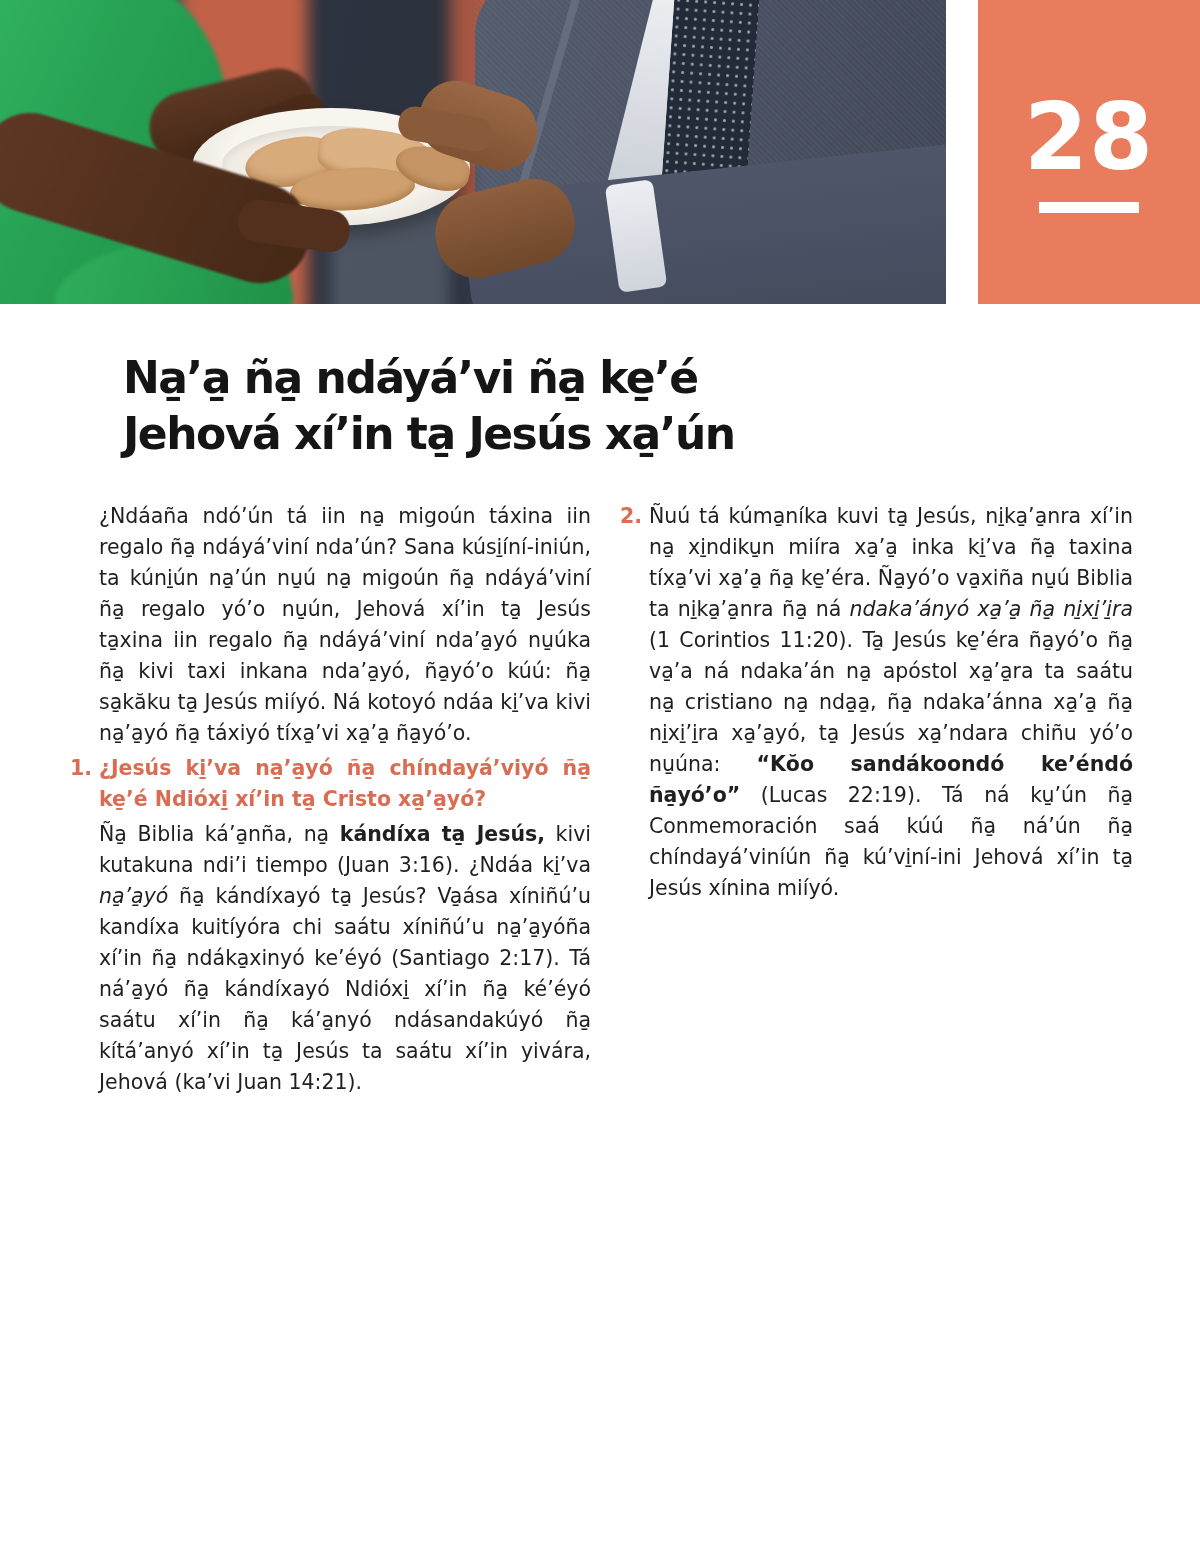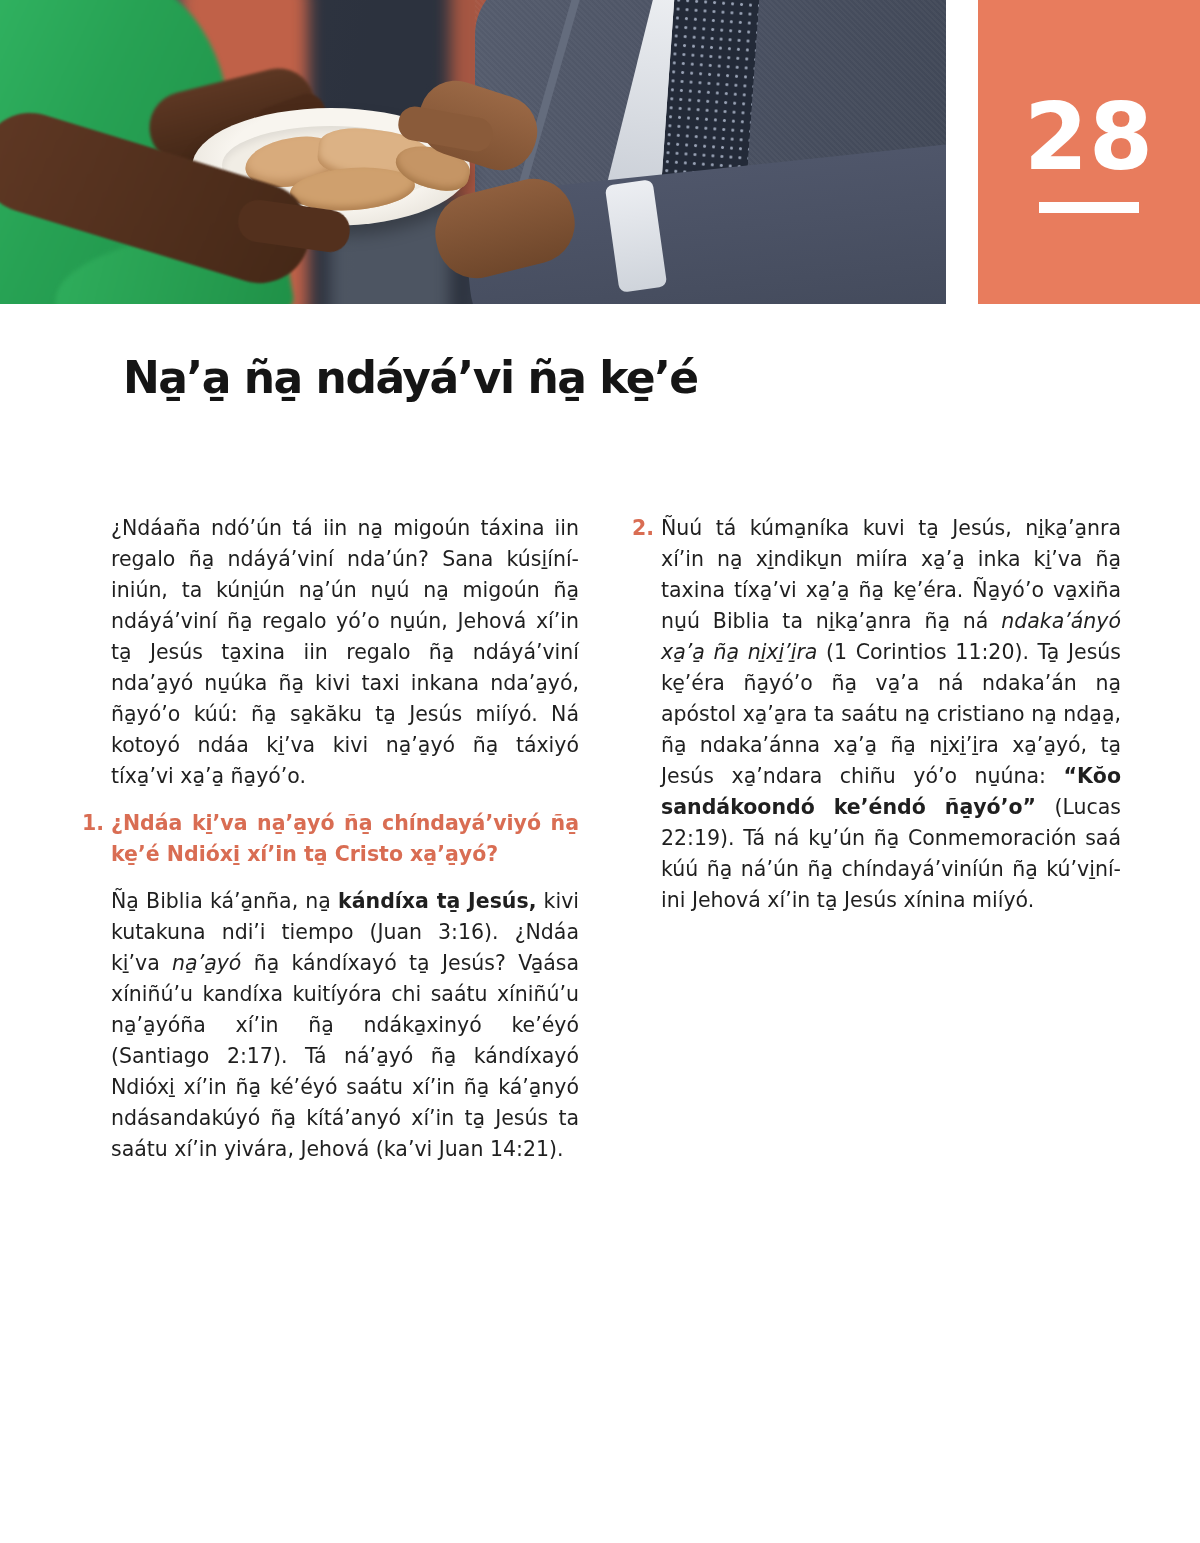--- a/index.html
+++ b/index.html
@@ -74,21 +74,21 @@
   .chapterBar{width:100px;height:11px;background:#ffffff;margin-top:18px;}
 
   
   .title{position:absolute;left:75px;top:350px;font-weight:bold;font-size:44px;line-height:56px;
          letter-spacing:-1.5px;color:#151515;margin-left:48px;}
 
   
   .col{position:absolute;top:497px;font-size:20.5px;line-height:31px;}
   .col1{left:95px;width:500px;}
   .col2{left:645px;width:492px;}
-  p.body{margin:16px;text-align:justify;hyphens:none;}
+  p.body{margin:4px;text-align:justify;hyphens:none;}
   .intro{margin-bottom:52px;}
   .qhead{position:relative;margin:0 0 5px 0;color:#D96D53;font-weight:bold;text-align:left;}
   .qnum{position:absolute;right:100%;margin-right:7px;white-space:nowrap;}
   .b{font-weight:bold;}
   .i{font-style:italic;}
 </style>
 </head>
 <body>
 
 <div class="page">
@@ -124,28 +124,29 @@
     <div class="sh handManBottom"></div>
   </div>
 
   <div class="chapter">
     <div class="chapterNum">28</div>
     <div class="chapterBar"></div>
   </div>
 
   <div class="title">
     <div>Na̱’a̱ ña̱ ndáyá’vi ña̱ ke̱’é</div>
+    <div>Jehová xí’in ta̱ Jesús xa̱’ún</div>
   </div>
 
   <div class="col col1">
     <p class="body intro">¿Ndáaña ndó’ún tá iin na̱ migoún táxina iin regalo ña̱ ndáyá’viní nda’ún? Sana kúsi̱íní-iniún, ta kúni̱ún na̱’ún nu̱ú na̱ migoún ña̱ ndáyá’viní ña̱ regalo yó’o nu̱ún, Jehová xí’in ta̱ Jesús ta̱xina iin regalo ña̱ ndáyá’viní nda’a̱yó nu̱úka ña̱ kivi taxi inkana nda’a̱yó, ña̱yó’o kúú: ña̱ sa̱kăku ta̱ Jesús miíyó. Ná kotoyó ndáa ki̱’va kivi na̱’a̱yó ña̱ táxiyó tíxa̱’vi xa̱’a̱ ña̱yó’o.</p>
     <div>
       <p class="body qhead">
         <span class="qnum">1.</span>
-        <span>¿Ndáa ki̱’va na̱’a̱yó ña̱ chíndayá’viyó ña̱ ke̱’é Ndióxi̱ xí’in ta̱ Cristo xa̱’a̱yó?</span>
+        <span>¿Jesús ki̱’va na̱’a̱yó ña̱ chíndayá’viyó ña̱ ke̱’é Ndióxi̱ xí’in ta̱ Cristo xa̱’a̱yó?</span>
       </p>
       <p class="body"><span>Ña̱ Biblia ká’a̱nña, na̱ </span><span class="b">kándíxa ta̱ Jesús,</span><span> kivi kutakuna ndi’i tiempo (Juan 3:16). ¿Ndáa ki̱’va </span><span class="i">na̱’a̱yó</span><span> ña̱ kándíxayó ta̱ Jesús? Va̱ása xíniñú’u kandíxa kuitíyóra chi saátu xíniñú’u na̱’a̱yóña xí’in ña̱ ndáka̱xinyó ke’éyó (Santiago 2:17). Tá ná’a̱yó ña̱ kándíxayó Ndióxi̱ xí’in ña̱ ké’éyó saátu xí’in ña̱ ká’a̱nyó ndásandakúyó ña̱ kítá’anyó xí’in ta̱ Jesús ta saátu xí’in yivára, Jehová (ka’vi Juan 14:21).</span></p>
     </div>
   </div>
 
   <div class="col col2">
     <div>
       <p class="body qhead">
         <span class="qnum">2.</span>
       </p>

